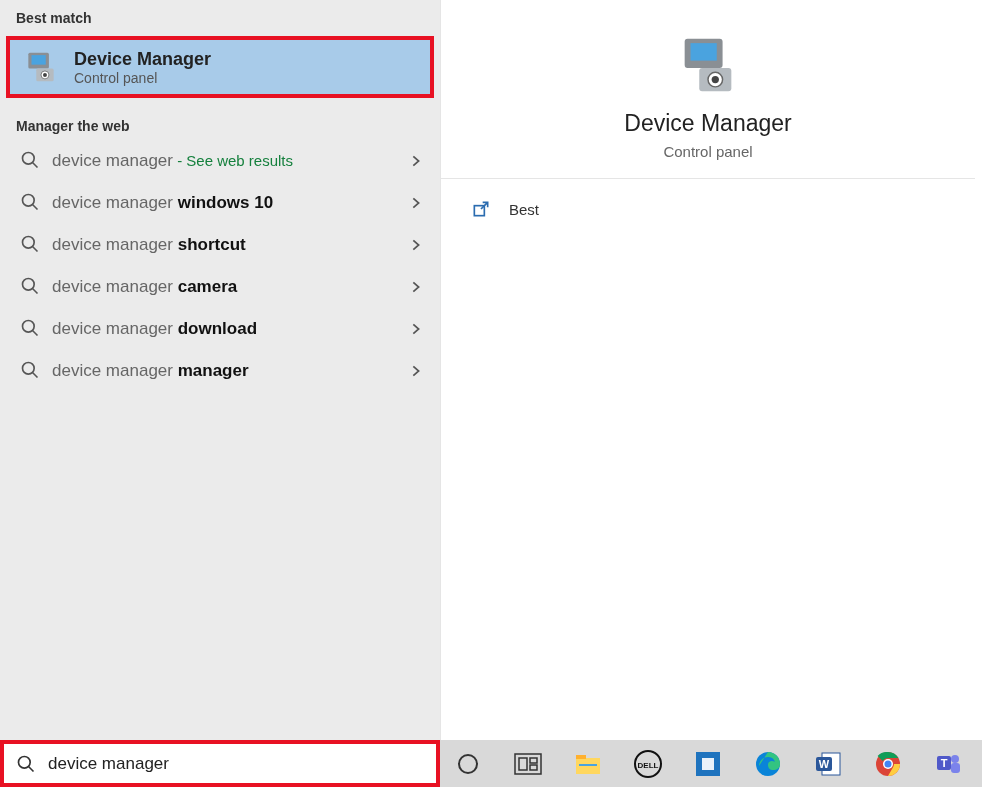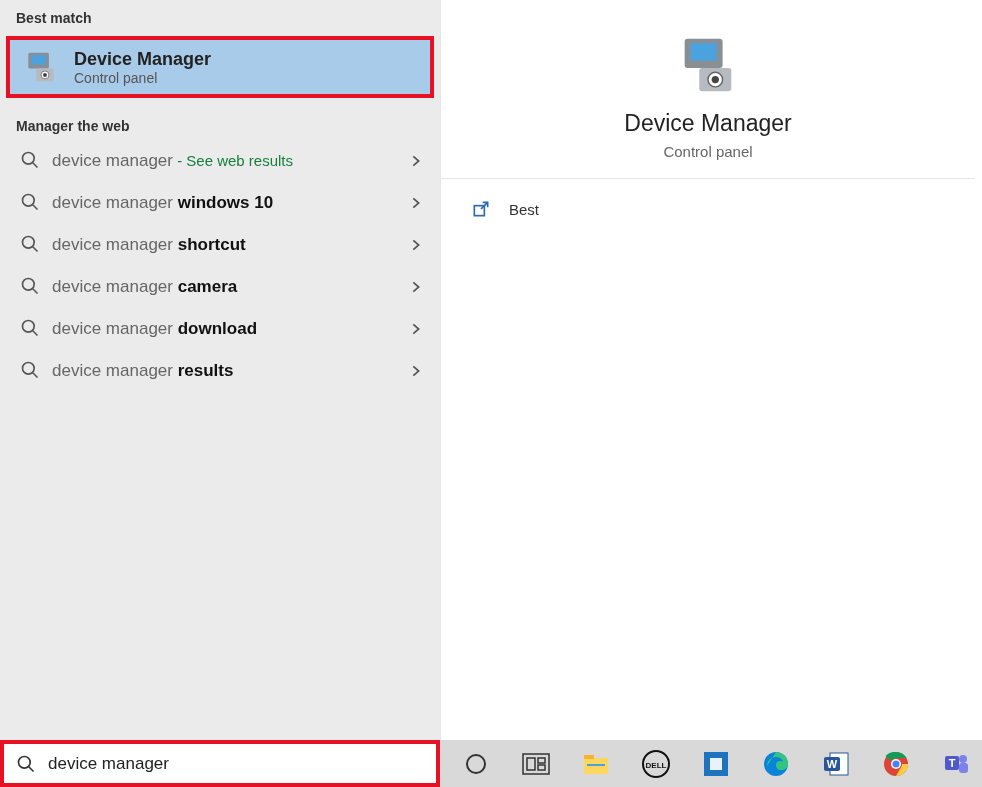--- a/index.html
+++ b/index.html
@@ -29,21 +29,21 @@
 
     .action-row { display: flex; align-items: center; padding: 20px 30px; cursor: pointer; }
     .action-row .aicon { width: 20px; height: 20px; margin-right: 18px; }
     .action-row .alabel { font-size: 15px; color: #333; }
 
     .taskbar { position: absolute; left: 0; bottom: 0; width: 982px; height: 47px; background: #d9d9d9; display: flex; align-items: center; }
     .search-wrap { width: 440px; height: 47px; border: 4px solid #e81123; background: #fff; display: flex; align-items: center; padding: 0 12px; }
     .search-wrap .sicon { width: 20px; height: 20px; margin-right: 12px; color: #333; }
     .search-wrap input { border: none; outline: none; font-size: 17px; width: 100%; color: #222; background: transparent; }
 
-    .tb-icons { flex: 1; display: flex; align-items: flex-end; justify-content: flex-start; padding-left: 16px; gap: 20px; }
+    .tb-icons { flex: 1; display: flex; align-items: flex-end; justify-content: flex-start; padding-left: 8px; gap: 20px; }
     .tb-icon { width: 40px; height: 40px; display: flex; align-items: center; justify-content: center; cursor: pointer; }
 
     svg { display: block; }
   </style>
 </head>
 <body>
 
 <div class="search-panel">
   <div class="section-title">Best match</div>
 
@@ -136,21 +136,21 @@
           </svg>
         </span>
       </div>
       <div class="result-row">
         <span class="sicon">
           <svg viewBox="0 0 24 24" width="20" height="20">
             <circle cx="10" cy="10" r="7" fill="none" stroke="#555" stroke-width="2"></circle>
             <line x1="15" y1="15" x2="21" y2="21" stroke="#555" stroke-width="2"></line>
           </svg>
         </span>
-        <span class="txt">device manager <b>results</b><span class="suffix"></span></span>
+        <span class="txt">device manager <b>manager</b><span class="suffix"></span></span>
         <span class="chev">
           <svg viewBox="0 0 24 24" width="16" height="16">
             <path d="M8 5l8 7-8 7" fill="none" stroke="#555" stroke-width="2.5"></path>
           </svg>
         </span>
       </div>
     </div>
 </div>
 
 <div class="right-panel">

